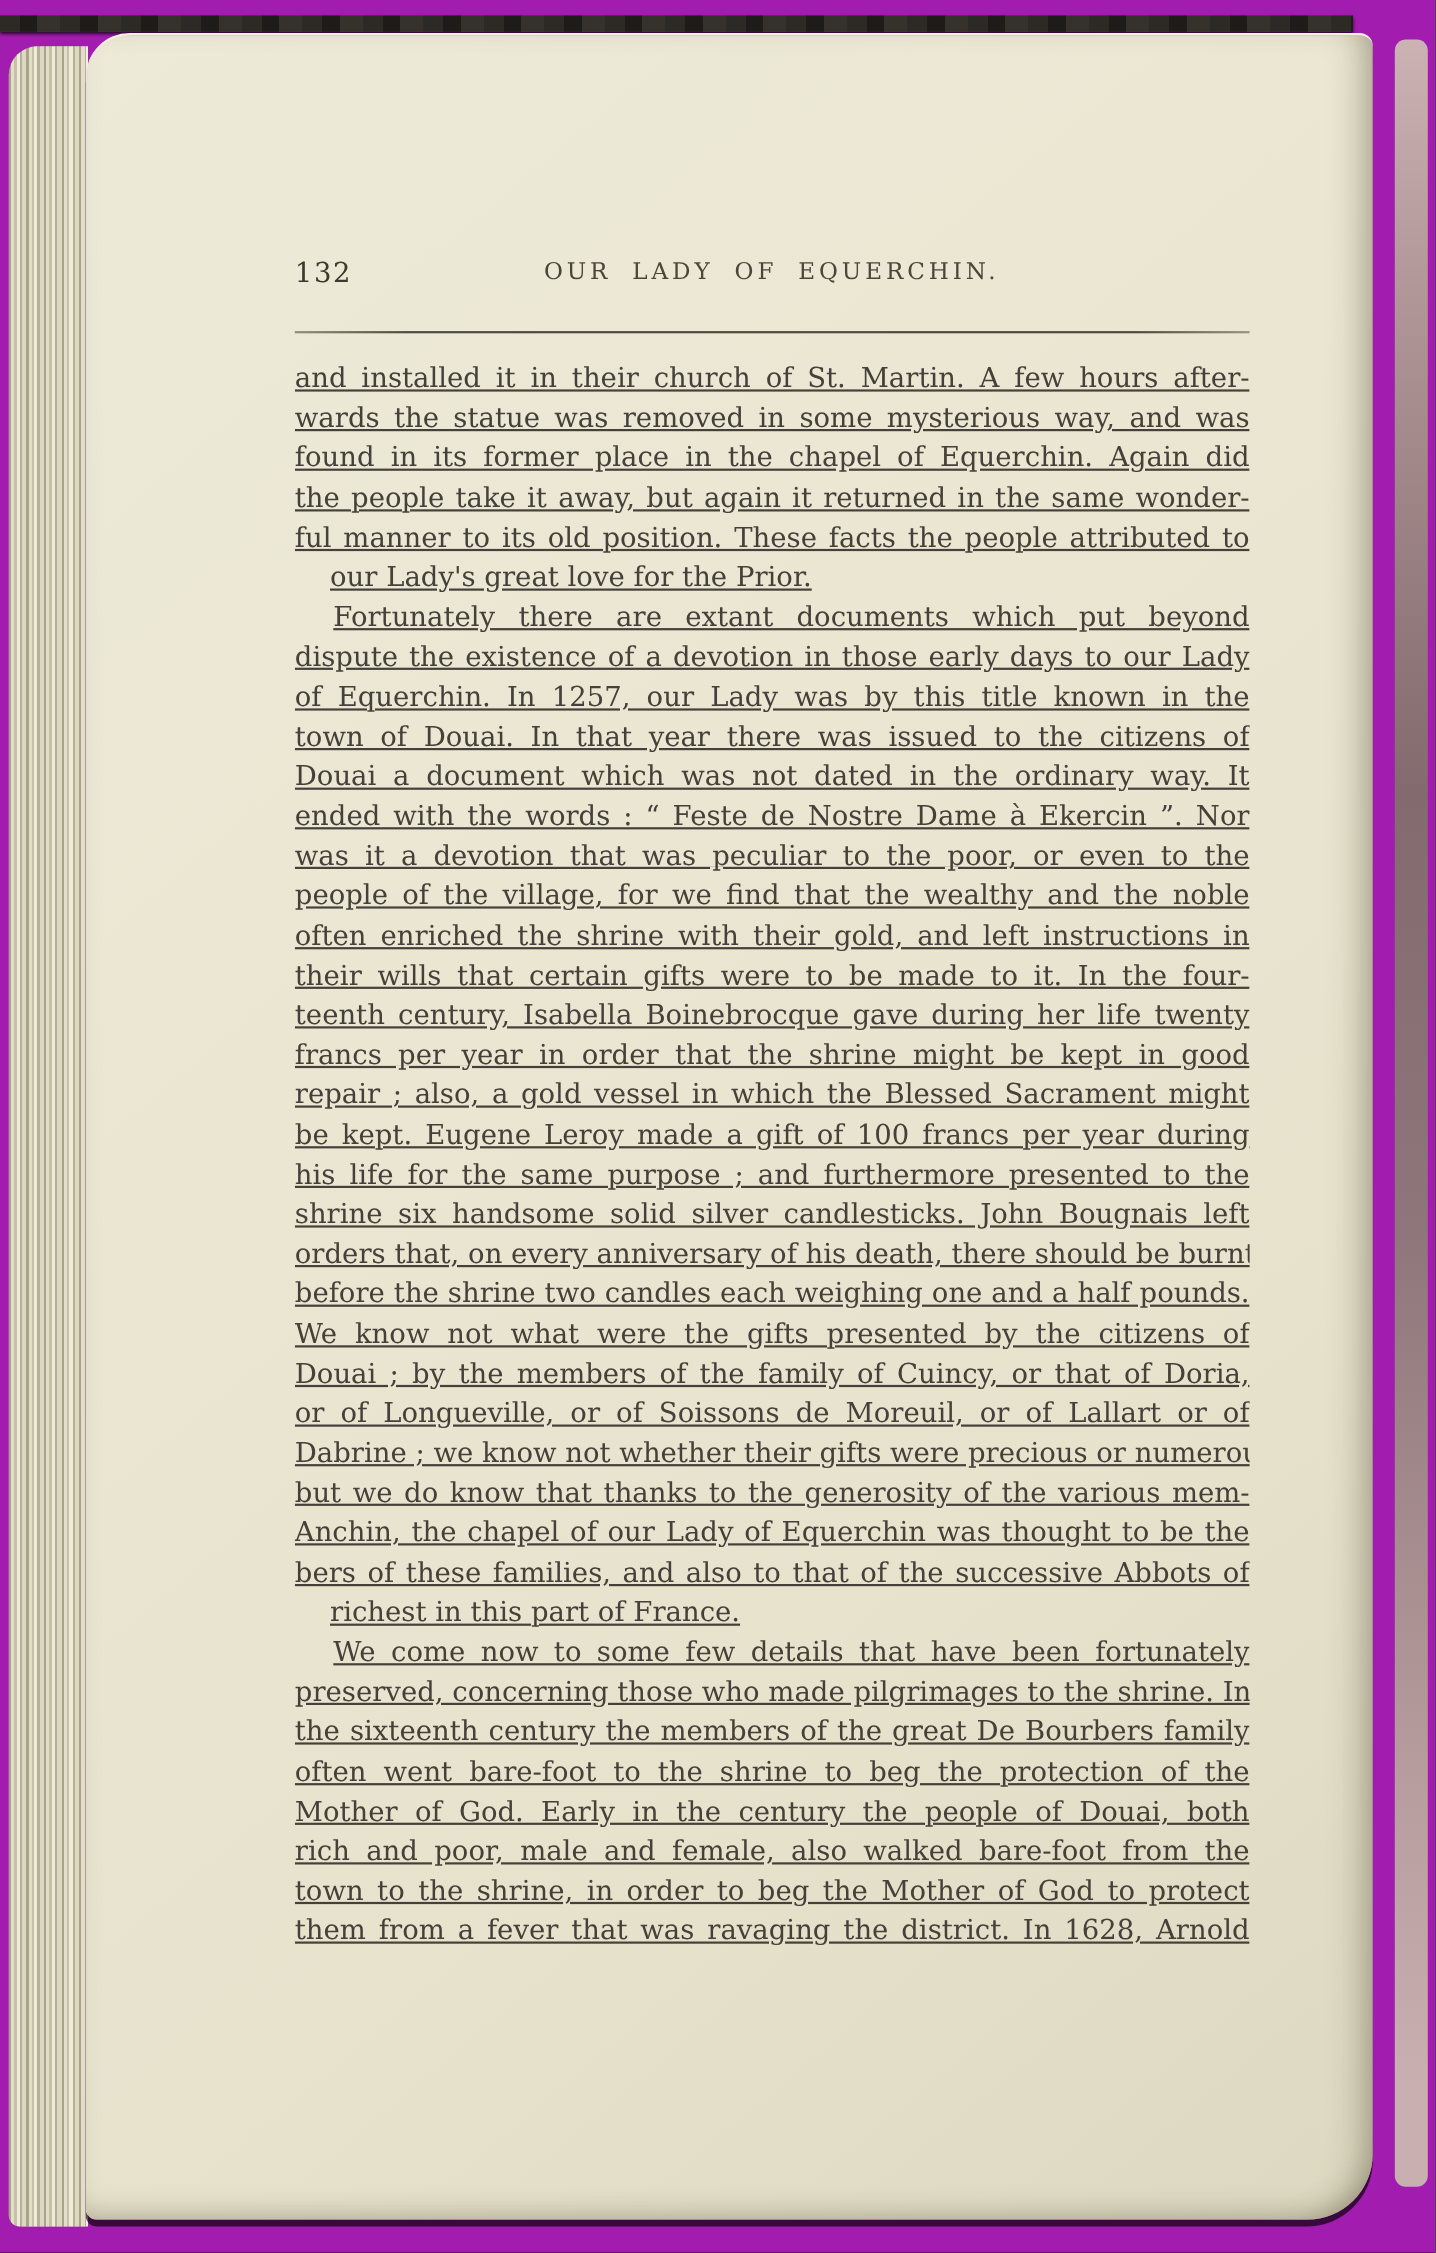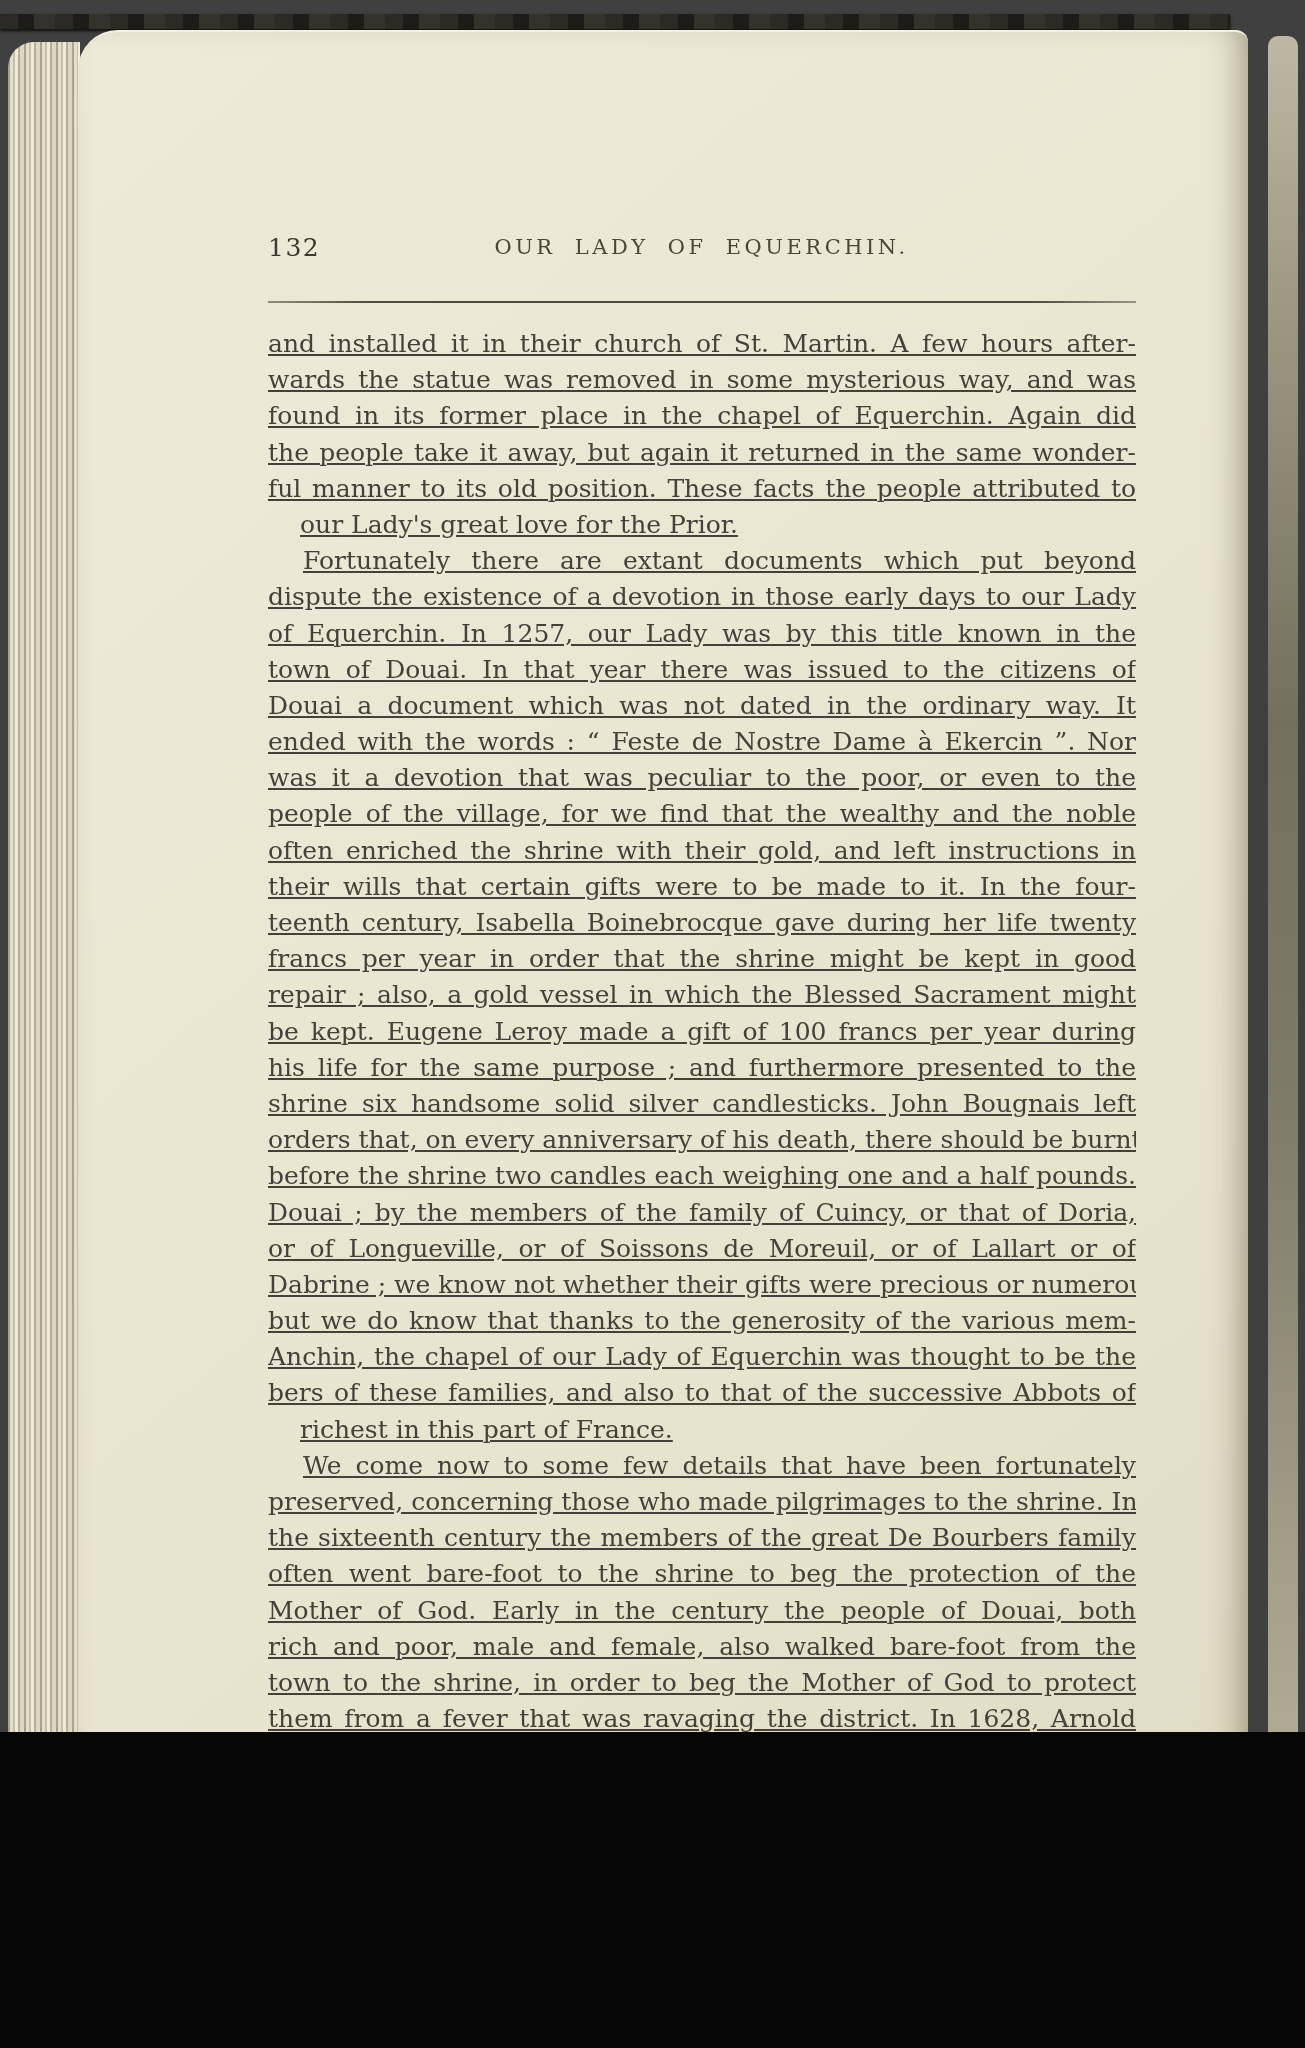--- a/index.html
+++ b/index.html
@@ -1,18 +1,18 @@
 <!DOCTYPE html>
 <html><head>
 <meta charset="utf-8">
 <style>
   html,body{margin:0;padding:0;background:#060606;}
   .scene{
-    position:relative;width:1305px;height:1732px;overflow:hidden;
-    background:#404040;
+    position:relative;width:1305px;height:2048px;overflow:hidden;
+    background:#a21caf;
     font-family:"DejaVu Serif","Liberation Serif",serif;
   }
   
   .cover-band{
     position:absolute;left:0;top:14px;width:1230px;height:15px;
     background:repeating-linear-gradient(90deg,#2c2a24 0 18px,#1d1c18 18px 34px,#34322a 34px 55px);
     box-shadow:0 2px 3px rgba(0,0,0,.8);
   }
   
   .page-edges-left{
@@ -98,20 +98,21 @@
         <div class="line">often enriched the shrine with their gold, and left instructions in</div>
         <div class="line">their wills that certain gifts were to be made to it.  In the four-</div>
         <div class="line">teenth century, Isabella Boinebrocque gave during her life twenty</div>
         <div class="line">francs per year in order that the shrine might be kept in good</div>
         <div class="line">repair ; also, a gold vessel in which the Blessed Sacrament might</div>
         <div class="line">be kept.  Eugene Leroy made a gift of 100 francs per year during</div>
         <div class="line">his life for the same purpose ; and furthermore presented to the</div>
         <div class="line">shrine six handsome solid silver candlesticks.  John Bougnais left</div>
         <div class="line">orders that, on every anniversary of his death, there should be burnt</div>
         <div class="line">before the shrine two candles each weighing one and a half pounds.</div>
+        <div class="line">We know not what were the gifts presented by the citizens of</div>
         <div class="line">Douai ; by the members of the family of Cuincy, or that of Doria,</div>
         <div class="line">or of Longueville, or of Soissons de Moreuil, or of Lallart or of</div>
         <div class="line">Dabrine ; we know not whether their gifts were precious or numerous,</div>
         <div class="line">but we do know that thanks to the generosity of the various mem-</div>
         <div class="line">Anchin, the chapel of our Lady of Equerchin was thought to be the</div>
         <div class="line">bers of these families, and also to that of the successive Abbots of</div>
         <div class="line final">richest in this part of France.</div>
         <div class="line indent">We come now to some few details that have been fortunately</div>
         <div class="line">preserved, concerning those who made pilgrimages to the shrine.  In</div>
         <div class="line">the sixteenth century the members of the great De Bourbers family</div>

